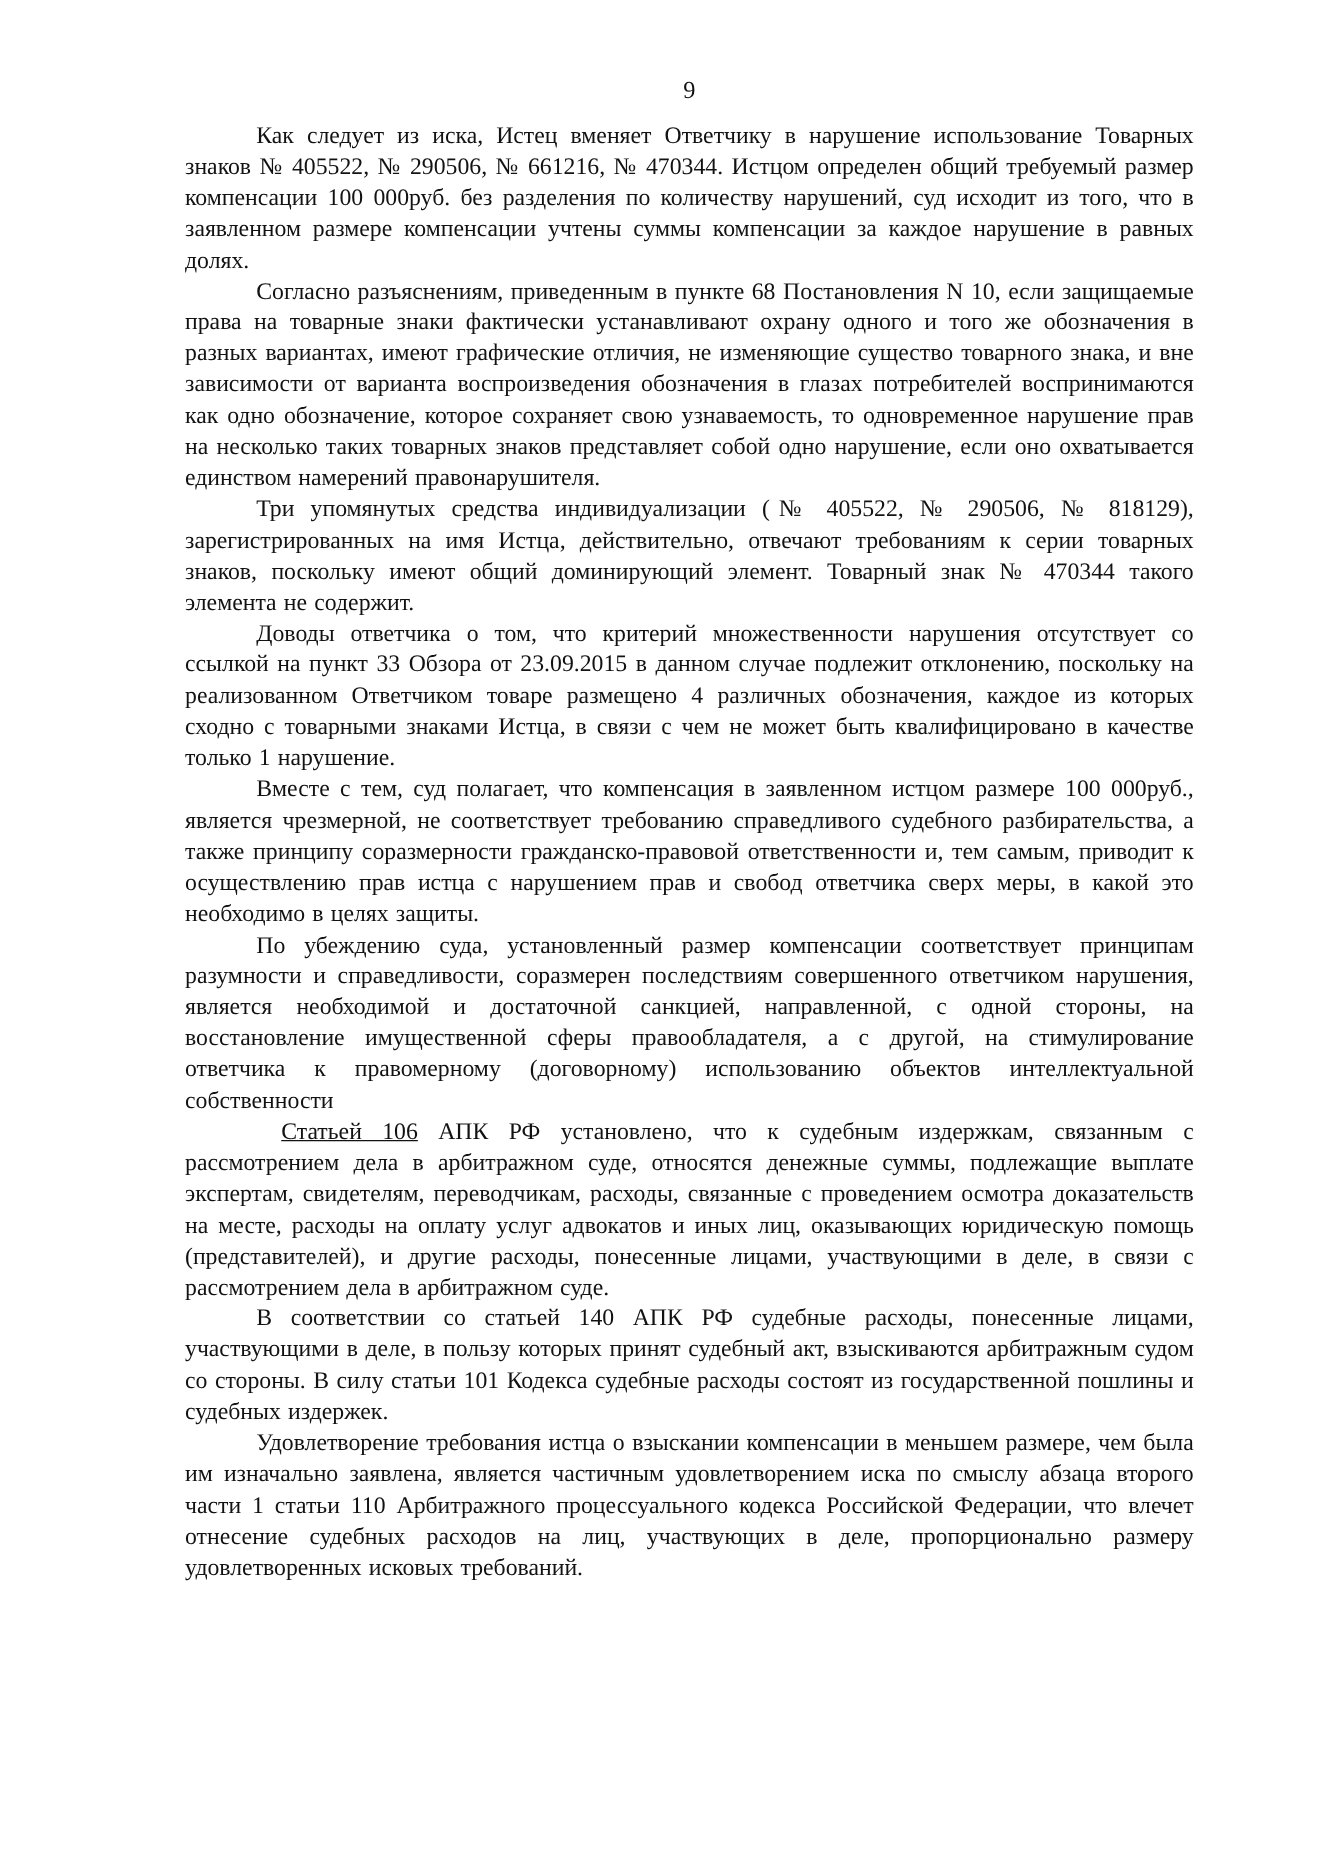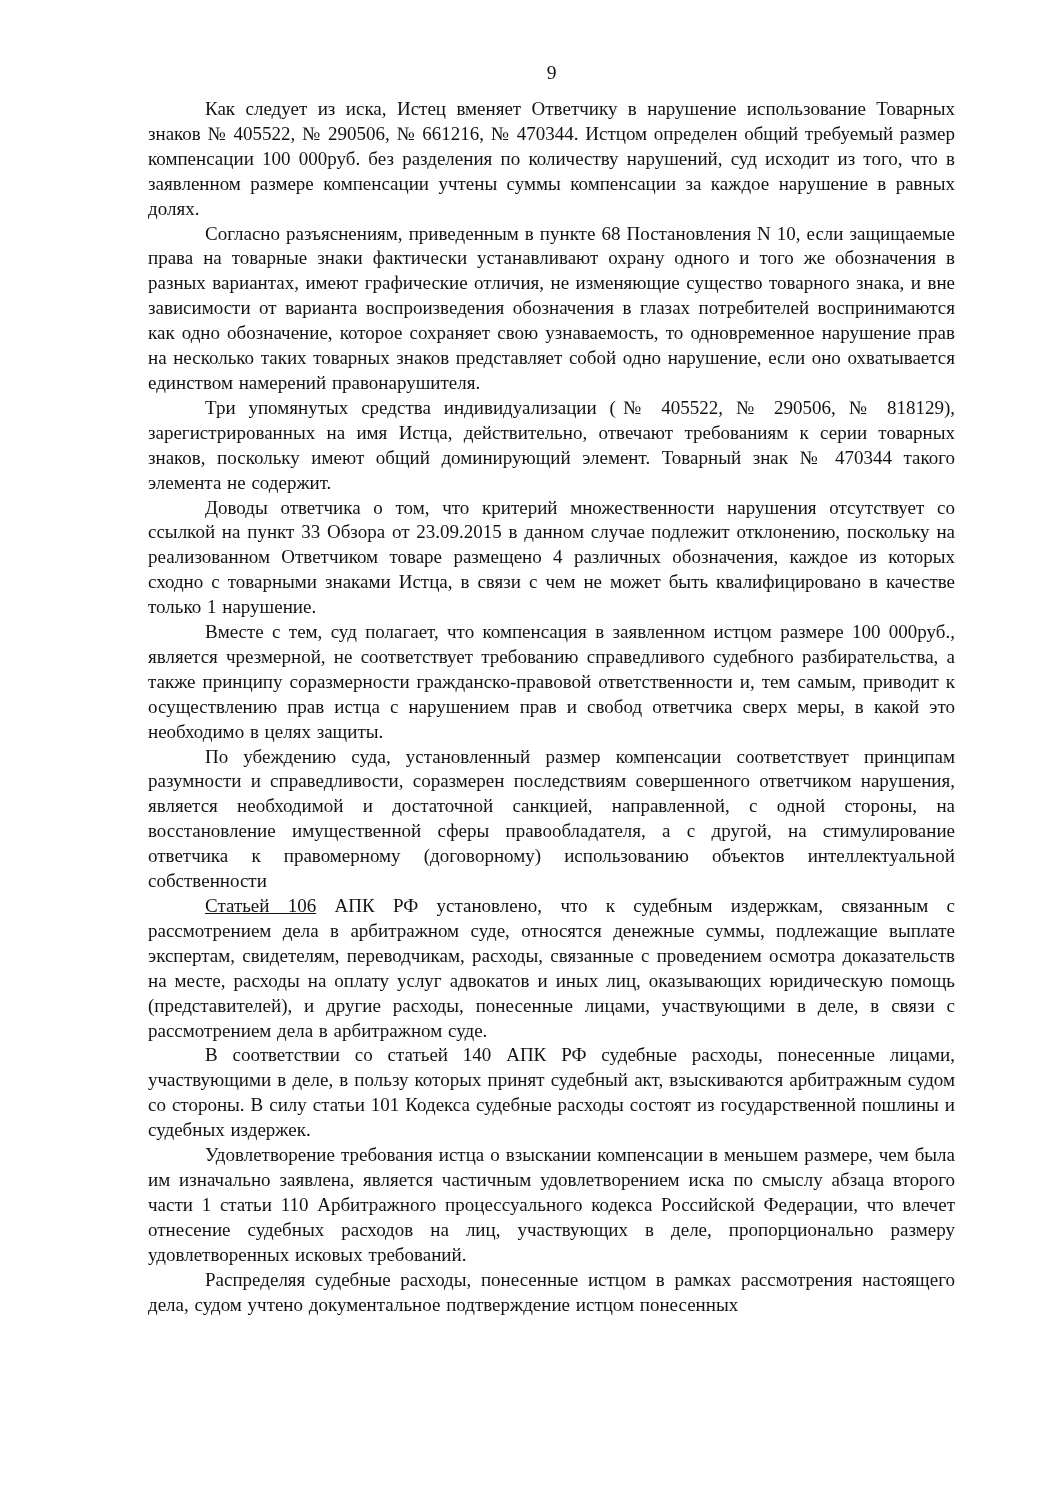--- a/index.html
+++ b/index.html
@@ -32,20 +32,21 @@
   .para {
     margin: 0;
     font-size: 19px;
     line-height: 24.9px;
     text-align: justify;
     text-indent: 57px;
     word-spacing: 1px;
   }
   .ref-underline {
     text-decoration: underline;
+    margin-left: 20px;
   }
 </style>
 </head>
 <body>
 
 <div class="page">
   <div class="content">
 
     <div class="page-number">9</div>
 
@@ -61,16 +62,15 @@
 
 
     <p class="para"><span>По убеждению суда, установленный размер компенсации соответствует принципам разумности и справедливости, соразмерен последствиям совершенного ответчиком нарушения, является необходимой и достаточной санкцией, направленной, с одной стороны, на восстановление имущественной сферы правообладателя, а с другой, на стимулирование ответчика к правомерному (договорному) использованию объектов интеллектуальной собственности</span></p>
 
     <p class="para"><span class="ref-underline">Статьей 106</span><span> АПК РФ установлено, что к судебным издержкам, связанным с рассмотрением дела в арбитражном суде, относятся денежные суммы, подлежащие выплате экспертам, свидетелям, переводчикам, расходы, связанные с проведением осмотра доказательств на месте, расходы на оплату услуг адвокатов и иных лиц, оказывающих юридическую помощь (представителей), и другие расходы, понесенные лицами, участвующими в деле, в связи с рассмотрением дела в арбитражном суде.</span></p>
 
     <p class="para"><span>В соответствии со статьей 140 АПК РФ судебные расходы, понесенные лицами, участвующими в деле, в пользу которых принят судебный акт, взыскиваются арбитражным судом со стороны. В силу статьи 101 Кодекса судебные расходы состоят из государственной пошлины и судебных издержек.</span></p>
 
     <p class="para"><span>Удовлетворение требования истца о взыскании компенсации в меньшем размере, чем была им изначально заявлена, является частичным удовлетворением иска по смыслу абзаца второго части 1 статьи 110 Арбитражного процессуального кодекса Российской Федерации, что влечет отнесение судебных расходов на лиц, участвующих в деле, пропорционально размеру удовлетворенных исковых требований.</span></p>
 
-    <p class="para"><span>Распределяя судебные расходы, понесенные истцом в рамках рассмотрения настоящего дела, судом учтено документальное подтверждение истцом понесенных</span></p>
 
   </div>
 </div>
 
 </body></html>

